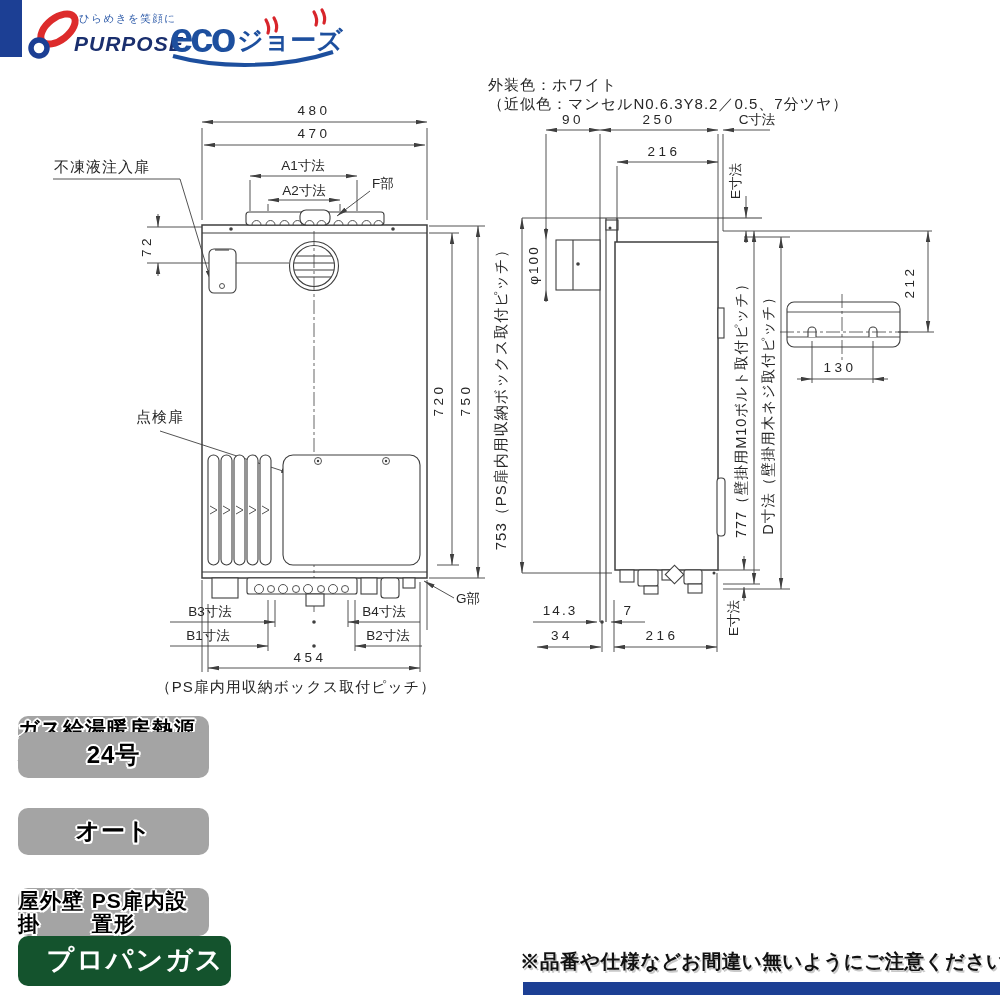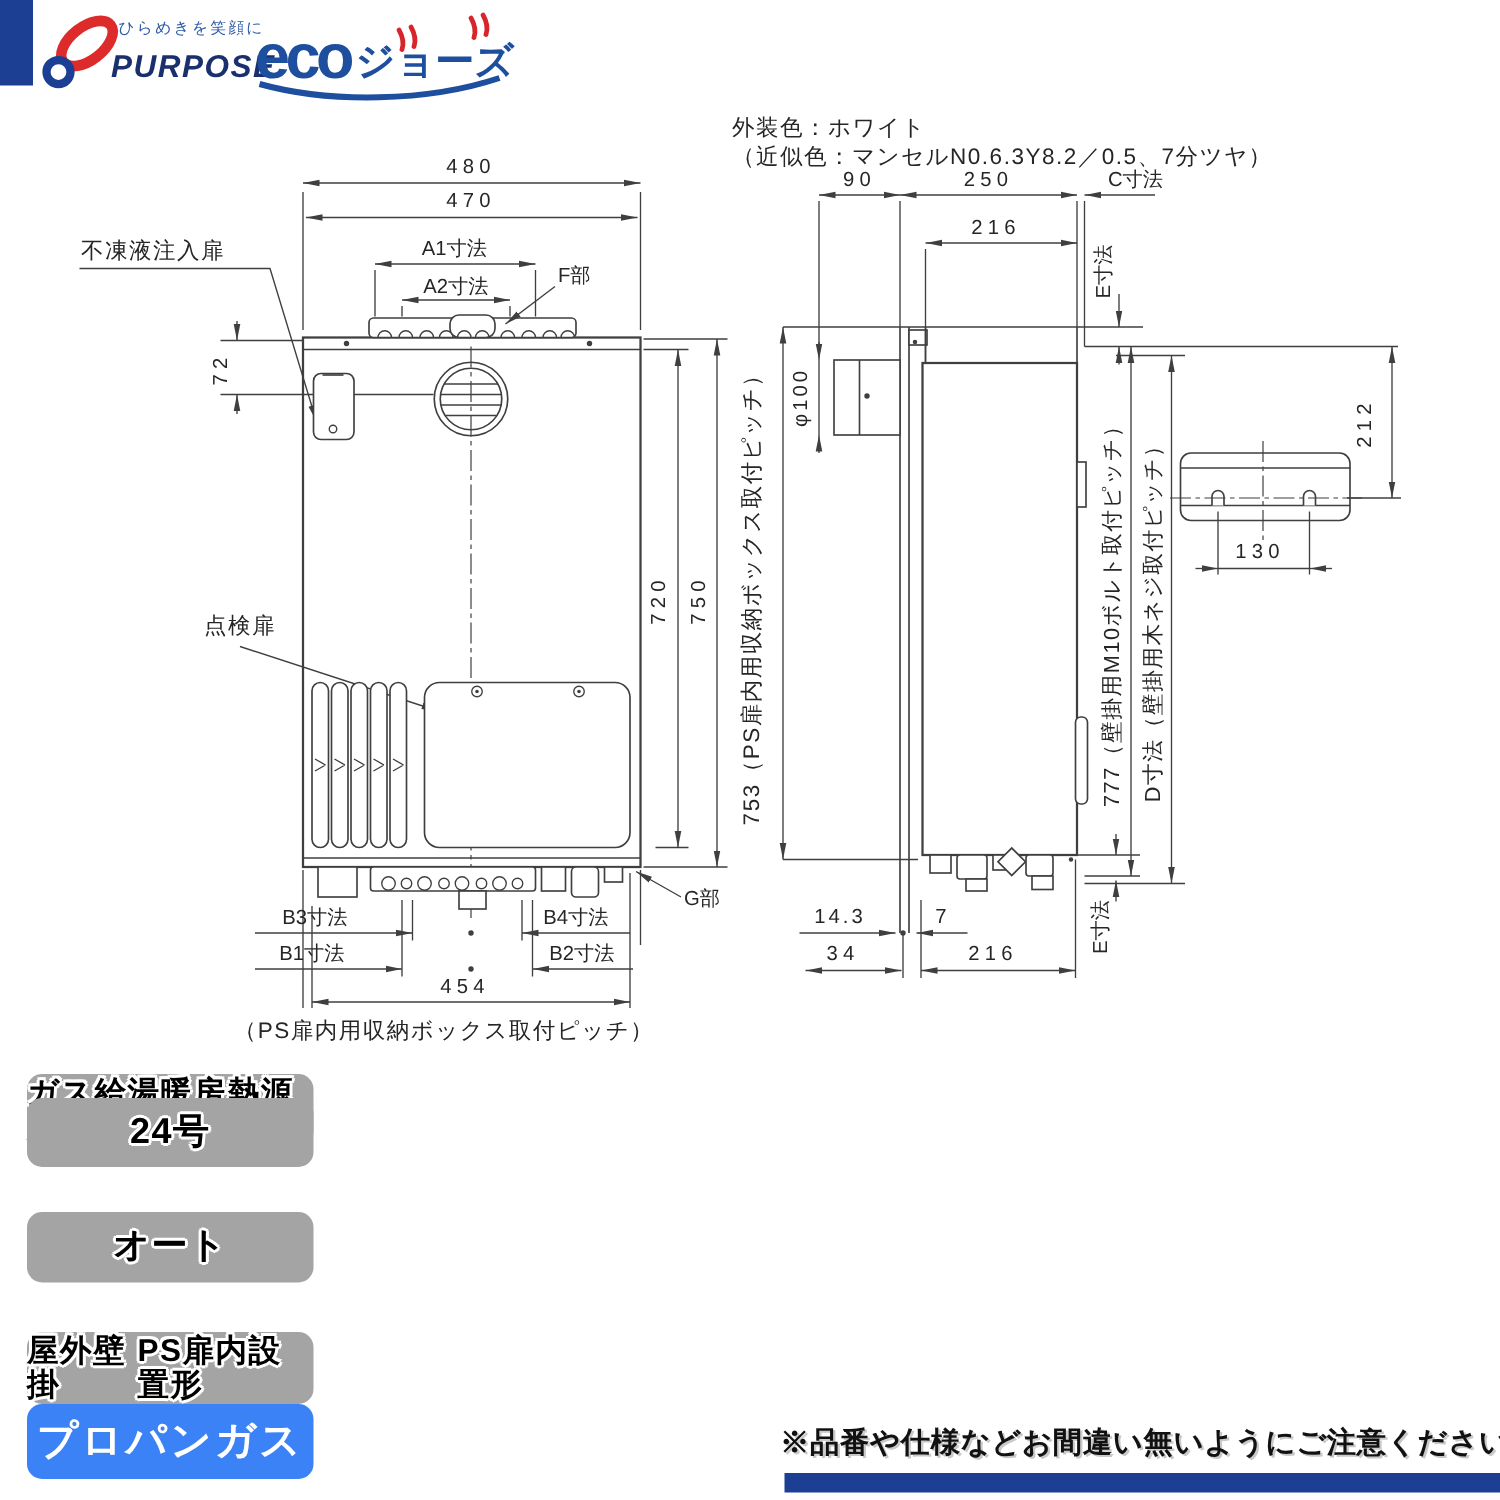--- a/index.html
+++ b/index.html
@@ -20,21 +20,21 @@
   
   #navy-corner{left:0;top:0;width:22px;height:57px;background:#1c3f94;}
   
   .badge{position:absolute;left:18px;width:191px;border-radius:10px;background:#a4a4a4;
          display:flex;flex-direction:row;align-items:center;justify-content:center;
          text-align:left;font-weight:bold;color:#000;}
   .badge .bl{font-size:21px;line-height:1.1;letter-spacing:1px;
      text-shadow:2px 0 0 #fff,-2px 0 0 #fff,0 2px 0 #fff,0 -2px 0 #fff,
                  1.5px 1.5px 0 #fff,-1.5px 1.5px 0 #fff,1.5px -1.5px 0 #fff,-1.5px -1.5px 0 #fff;}
   .badge.single .bl{font-size:24px;}
-  .badge.orange{background:#3b82f6;}
+  .badge.orange{background:#14532d;padding-left:22px;}
   .badge.orange .bl{color:#fff;text-shadow:none;font-size:27px;letter-spacing:2px;}
   #caution{left:520px;top:948px;width:480px;font-size:19.5px;font-weight:bold;color:#111;
            letter-spacing:0.5px;text-shadow:1.5px 1.5px 0 #c9c9c9;white-space:nowrap;}
   #bottom-bar{left:523px;top:982px;width:477px;height:13px;background:#1c3f94;}
 </style>
 </head>
 <body>
 
 <div id="navy-corner" class="abs"></div>
 

